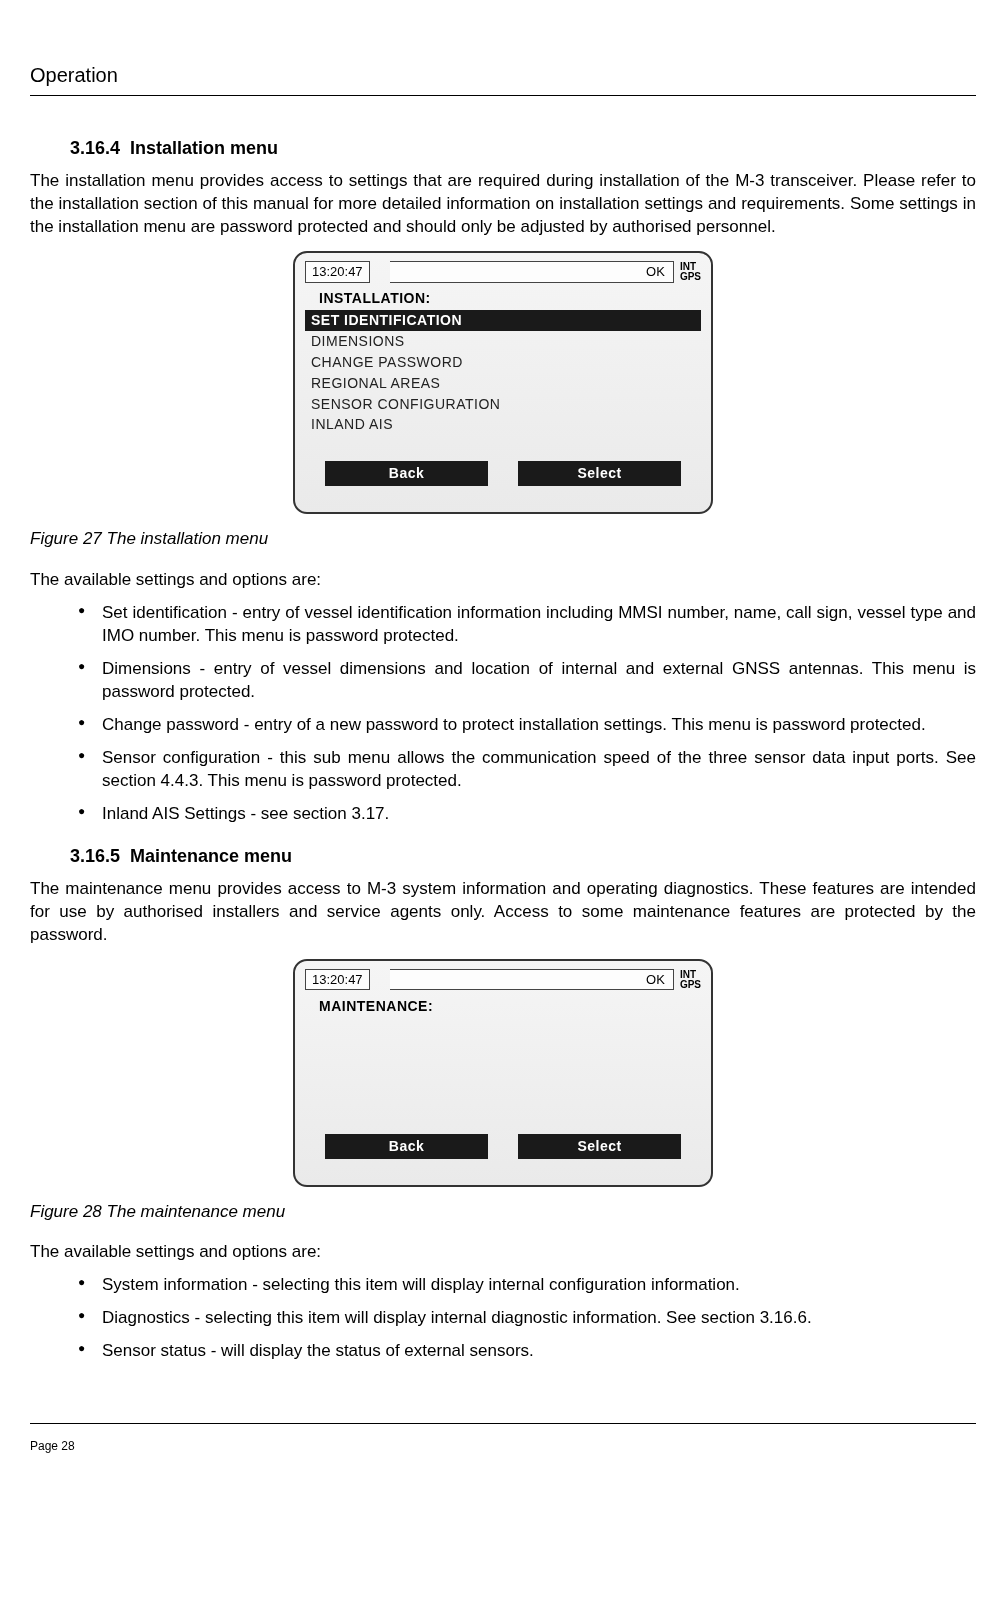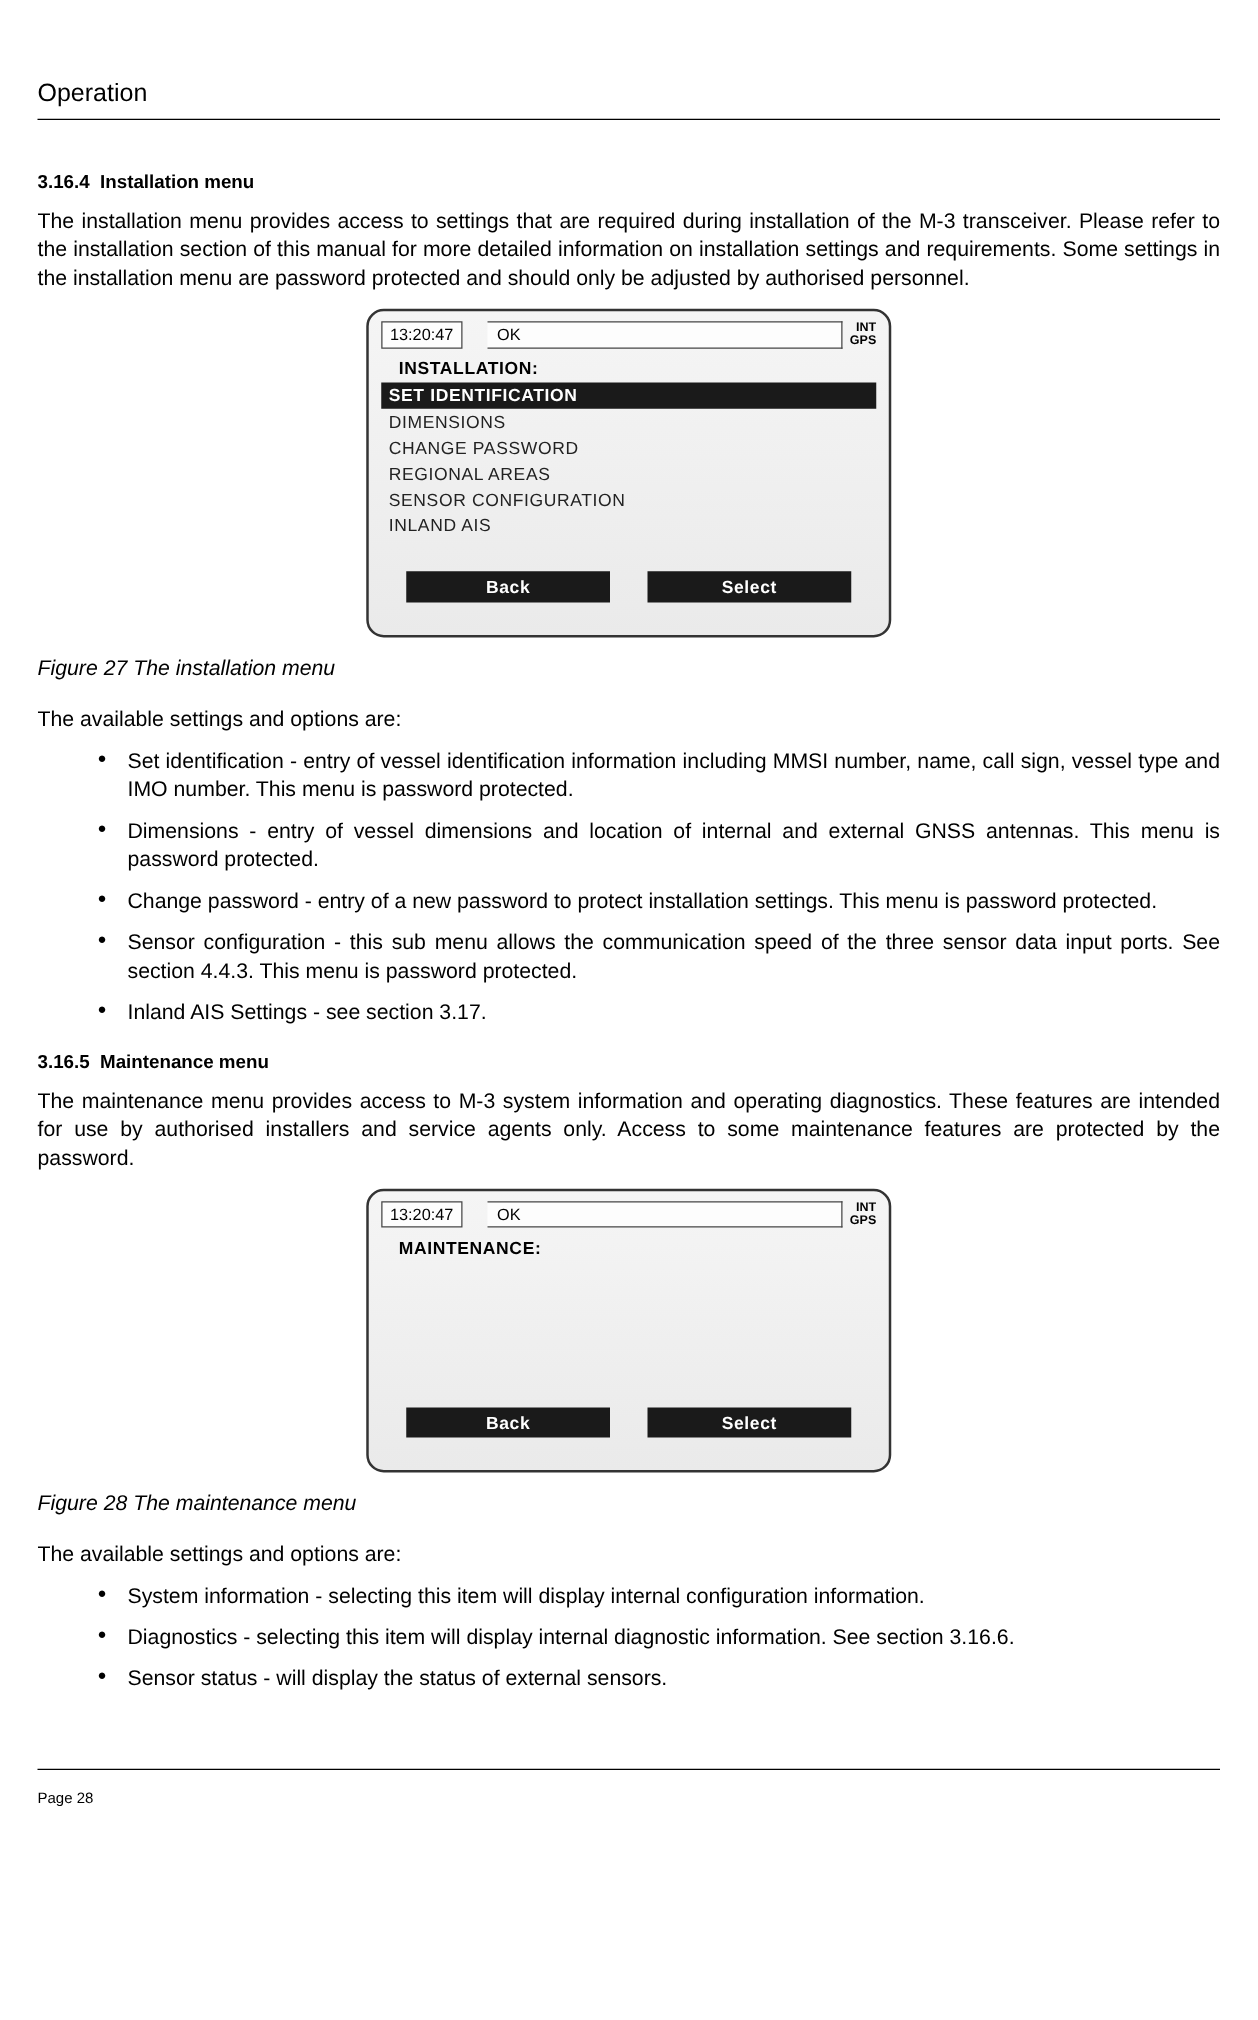--- a/index.html
+++ b/index.html
@@ -17,22 +17,23 @@
       margin-bottom: 6px;
       margin-top: 32px;
     }
     .header-rule {
       border: none;
       border-top: 1.5px solid #000;
       margin-bottom: 40px;
     }
     .section-num {
       font-weight: bold;
-      font-size: 15px;
+      font-size: 18px;
       margin-bottom: 10px;
+      margin-left: 40px;
     }
     .section-heading { display: inline; }
     .body-para {
       text-align: justify;
       margin-bottom: 12px;
     }
     .figure-caption {
       font-style: italic;
       font-size: 17px;
       margin: 14px 0 18px 0;
@@ -83,25 +84,25 @@
       padding: 1px 6px;
       margin-right: 20px;
       background: #fdfdfd;
     }
     .device .sb-ok {
       border: 1.5px solid #444;
       border-left: none;
       padding: 1px 8px;
       flex: 1;
       background: #fdfdfd;
+      text-align: right;
     }
     .device .sb-gps {
       font-size: 10px;
       line-height: 1;
-      text-align: right;
       font-weight: bold;
       margin-left: 6px;
     }
     .device .menu-title {
       font-weight: bold;
       font-size: 14px;
       letter-spacing: 0.5px;
       margin: 6px 0 2px 2px;
       padding-left: 12px;
     }

